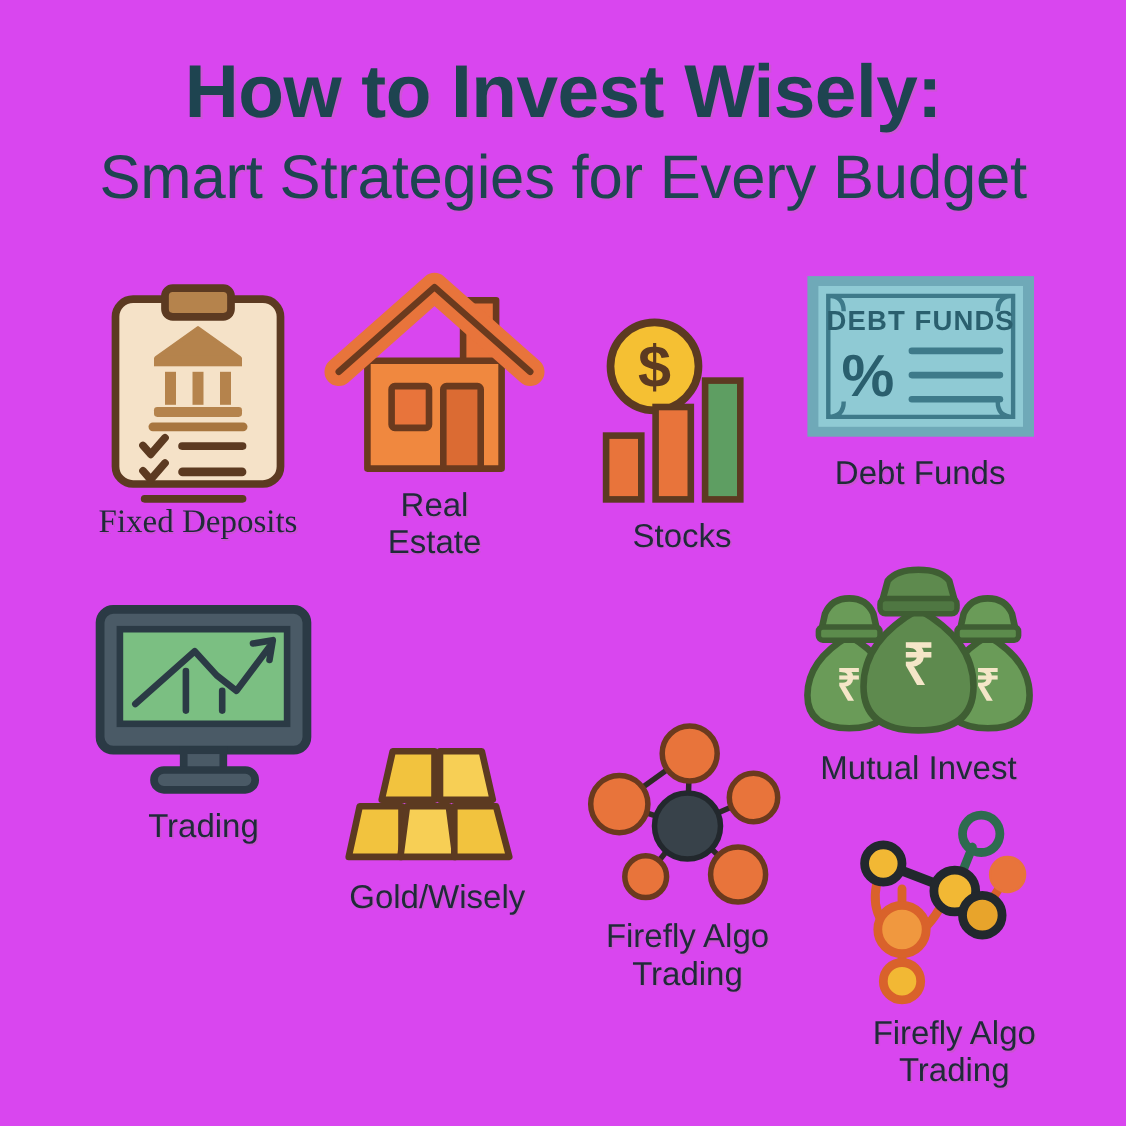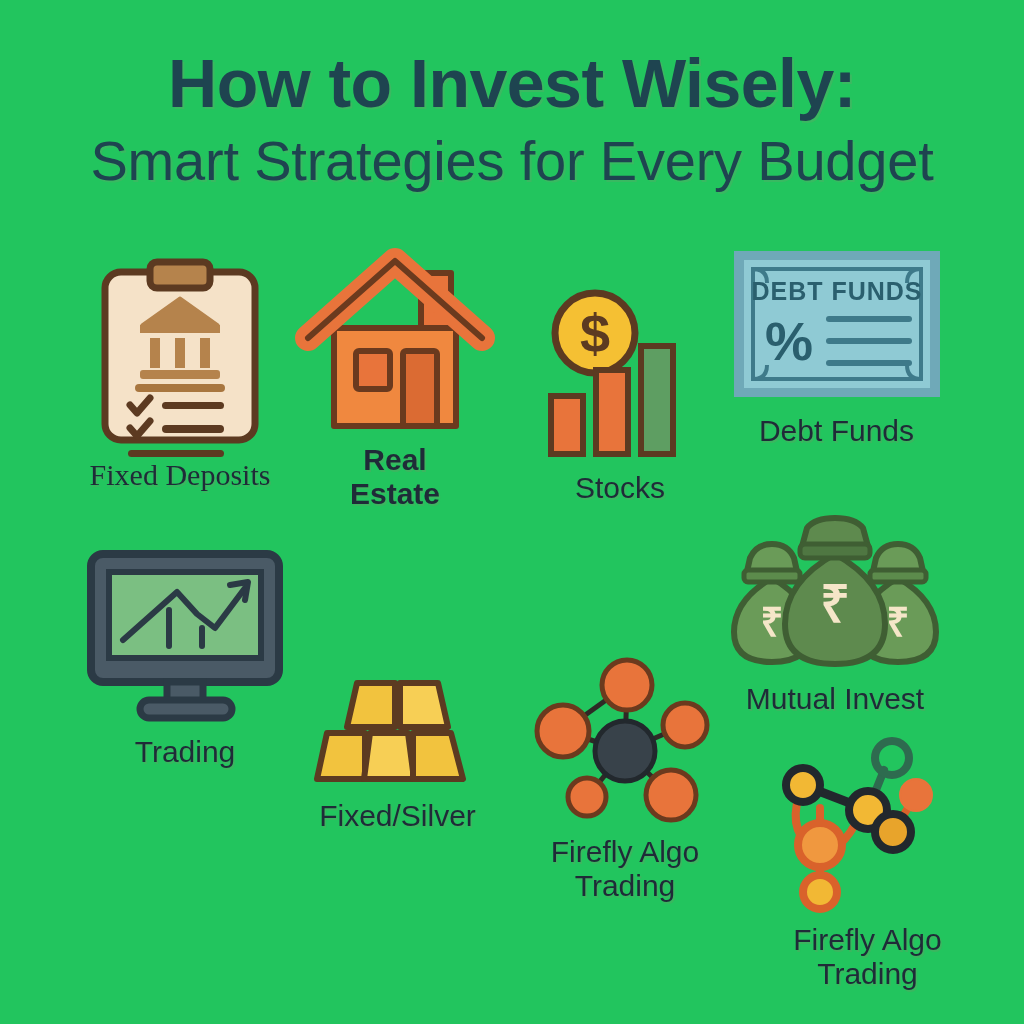--- a/index.html
+++ b/index.html
@@ -12,21 +12,21 @@
     background: #FBF0DE;
     font-family: "Liberation Sans", sans-serif;
     overflow: hidden;
     position: relative;
   }
 
   #poster {
     position: relative;
     width: 1024px;
     height: 1024px;
-    background: #22c55e;
+    background: #d946ef;
   }
 
   
   .title-block {
     position: absolute;
     left: 0;
     top: 48px;
     width: 1024px;
     text-align: center;
   }
@@ -72,21 +72,21 @@
   #item-stocks  { left: 520px; top: 288px; width: 200px; }
   #item-debt    { left: 704px; top: 248px; width: 265px; }
   #item-trading { left: 60px;  top: 548px; width: 250px; }
   #item-ncd     { left: 420px; top: 545px; width: 175px; }
   #item-mf      { left: 700px; top: 518px; width: 270px; }
   #item-gold    { left: 290px; top: 675px; width: 215px; }
   #item-algo1   { left: 510px; top: 655px; width: 230px; }
   #item-algo2   { left: 735px; top: 740px; width: 265px; }
 
   #item-fd .item-label      { margin-top: 8px; }
-  #item-re .item-label      { margin-top: 10px; font-weight: bold; }
+  #item-re .item-label      { margin-top: 10px; }
   #item-stocks .item-label  { margin-top: 8px; }
   #item-debt .item-label    { margin-top: 14px; }
   #item-trading .item-label { margin-top: 12px; }
   #item-mf .item-label      { margin-top: 14px; }
   #item-gold .item-label    { margin-top: 12px; }
   #item-algo1 .item-label   { margin-top: 10px; }
   #item-algo2 .item-label   { margin-top: 8px; }
 
   svg { display: block; margin: 0 auto; overflow: visible; }
 </style>
@@ -220,21 +220,21 @@
       <svg width="185" height="112" viewBox="0 0 185 112">
 
         <path d="M52 8 h38 v44 h-48 z" fill="#F2C33E" stroke="#5C3A21" stroke-width="6" stroke-linejoin="round"></path>
         <path d="M95 8 h38 l10 44 h-48 z" fill="#F7CF55" stroke="#5C3A21" stroke-width="6" stroke-linejoin="round"></path>
 
         <path d="M22 58 h38 v46 h-48 z" fill="#F2C33E" stroke="#5C3A21" stroke-width="6" stroke-linejoin="round"></path>
         <path d="M65 58 h38 l6 46 h-50 z" fill="#F7CF55" stroke="#5C3A21" stroke-width="6" stroke-linejoin="round"></path>
         <path d="M108 58 h38 l12 46 h-50 z" fill="#F2C33E" stroke="#5C3A21" stroke-width="6" stroke-linejoin="round"></path>
       </svg>
     </span>
-    <div class="item-label">Fixed/Silver</div>
+    <div class="item-label">Gold/Wisely</div>
   </div>
 
   <div class="item" id="item-algo1">
     <span class="icon-wrap">
       <svg width="180" height="170" viewBox="0 0 180 170">
         <g stroke="#2E2A26" stroke-width="5">
           <line x1="90" y1="96" x2="92" y2="30"></line>
           <line x1="90" y1="96" x2="28" y2="76"></line>
           <line x1="92" y1="30" x2="28" y2="76"></line>
           <line x1="90" y1="96" x2="150" y2="70"></line>

